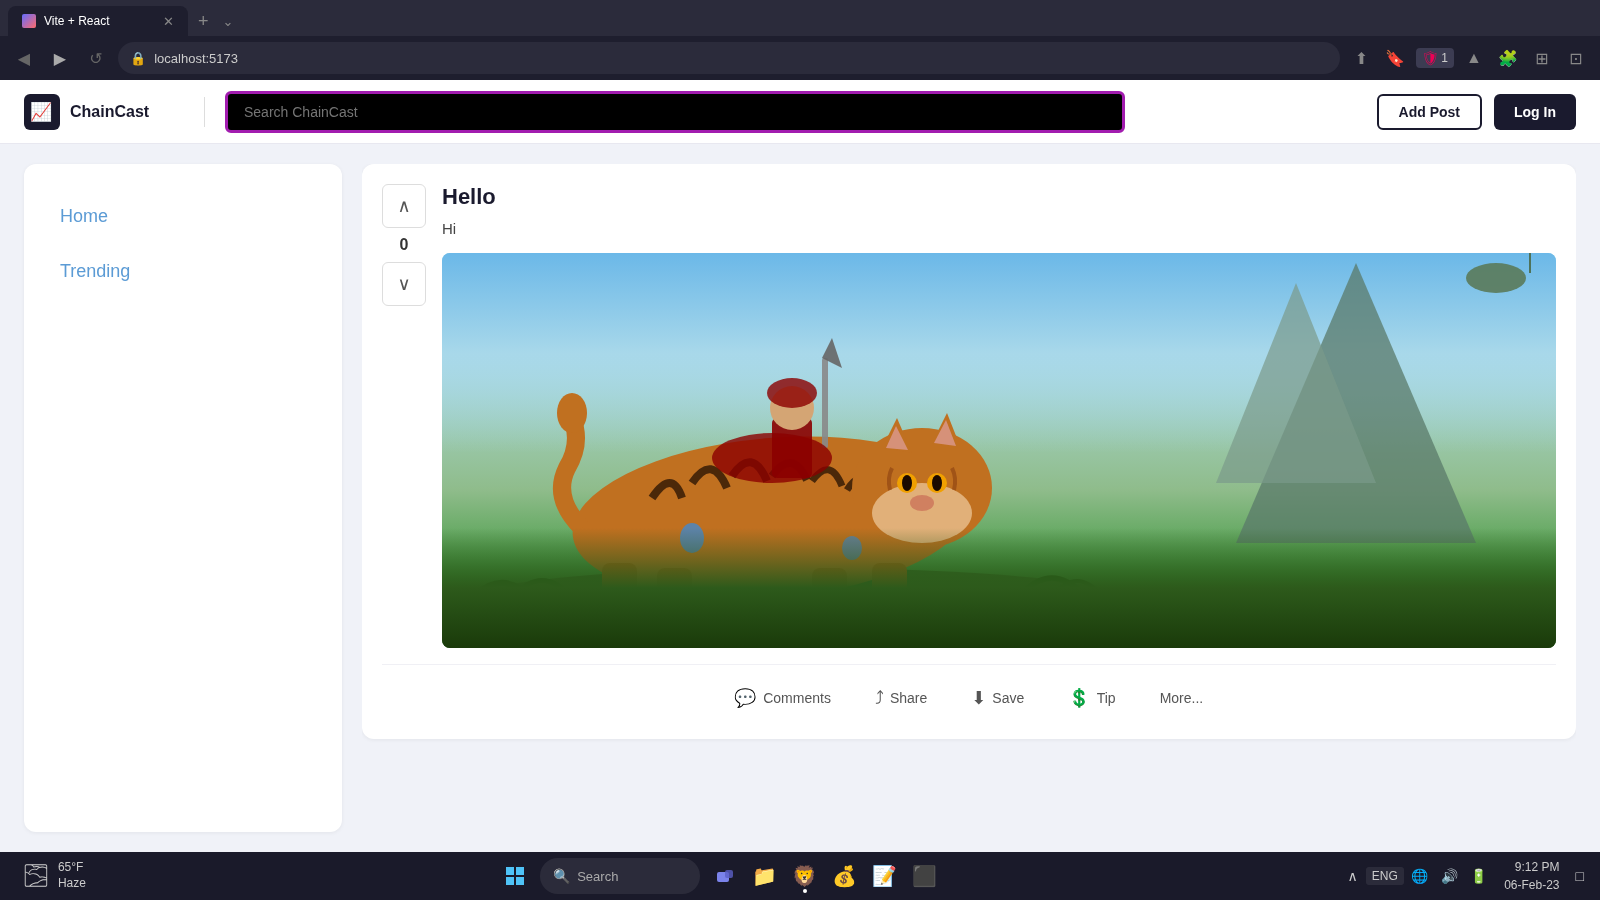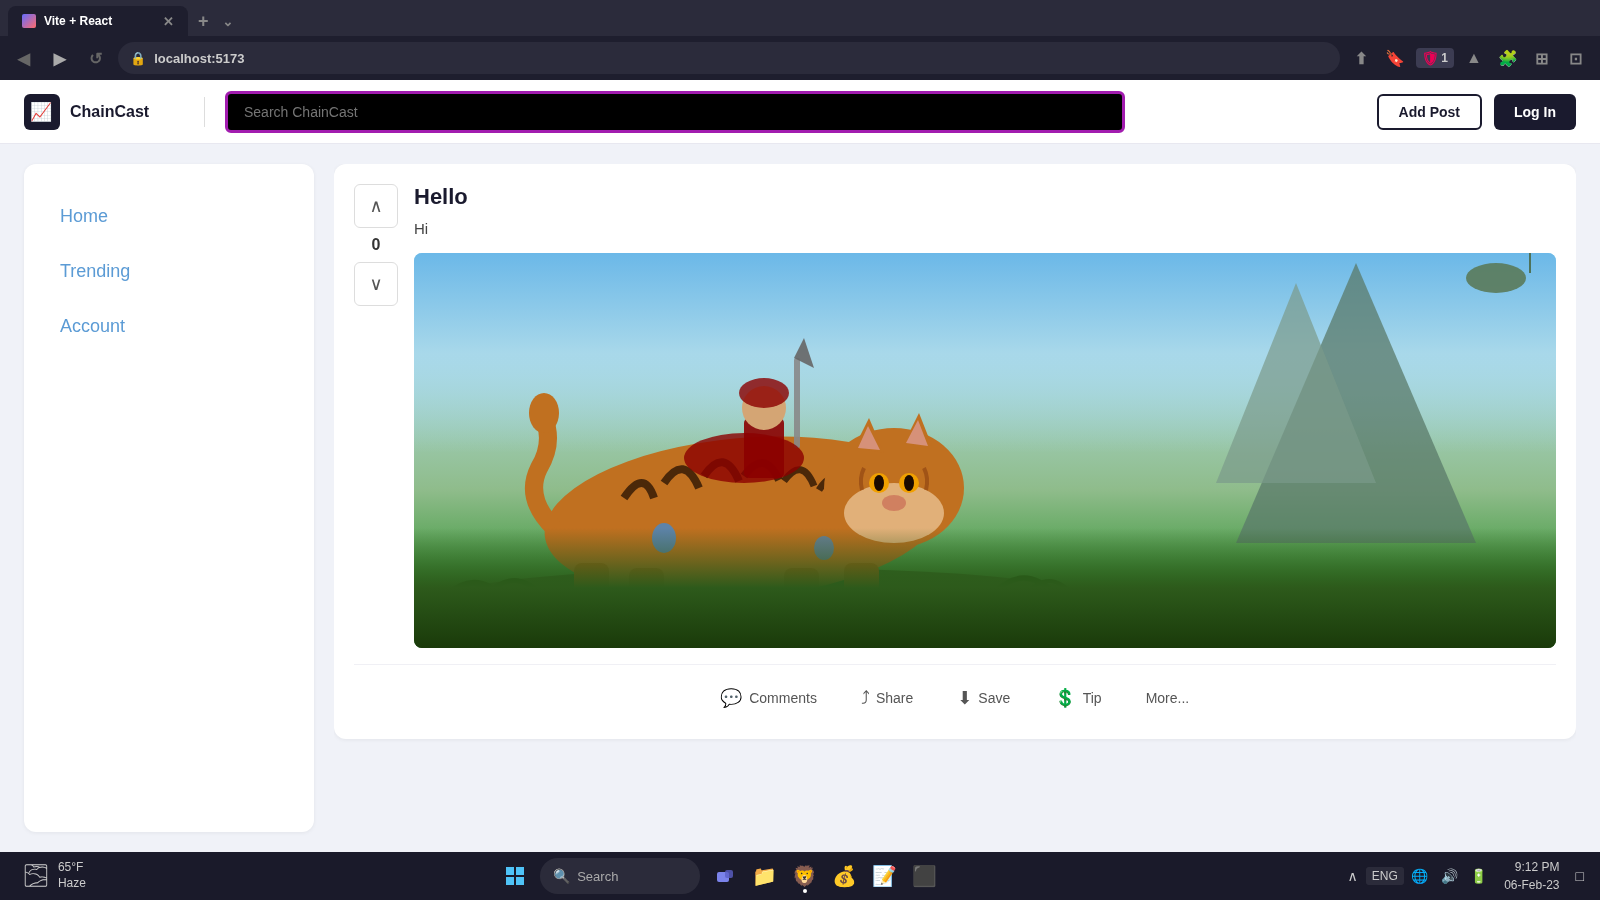--- a/index.html
+++ b/index.html
@@ -12,21 +12,20 @@
       display: flex;
       flex-direction: column;
     }
 
     
     .browser-chrome {
       background: #2b2b3b;
       display: flex;
       flex-direction: column;
       flex-shrink: 0;
-      font-weight: bold;
     }
     .browser-tabs {
       display: flex;
       align-items: center;
       padding: 6px 8px 0;
       gap: 4px;
       height: 36px;
     }
     .browser-tab {
       background: #3c3c52;
@@ -229,21 +228,21 @@
     .main-layout {
       display: flex;
       flex: 1;
       overflow: hidden;
       padding: 20px 24px;
       gap: 20px;
     }
 
     
     .sidebar {
-      width: 290px;
+      width: 318px;
       background: #fff;
       border-radius: 12px;
       padding: 30px 20px;
       flex-shrink: 0;
       display: flex;
       flex-direction: column;
       gap: 10px;
       box-shadow: 0 1px 4px rgba(0,0,0,0.06);
     }
     .sidebar-item {
@@ -555,21 +554,20 @@
       <button class="btn-add-post">Add Post</button>
       <button class="btn-login">Log In</button>
     </div>
   </div>
 
   <div class="main-layout">
 
     <div class="sidebar">
       <div class="sidebar-item">Home</div>
       <div class="sidebar-item">Trending</div>
-      <div class="sidebar-item">Account</div>
     </div>
 
     <div class="post-area">
       <div class="post-card">
         <div class="post-inner">
 
           <div class="vote-panel">
             <div class="vote-btn">∧</div>
             <div class="vote-count">0</div>
             <div class="vote-btn">∨</div>

